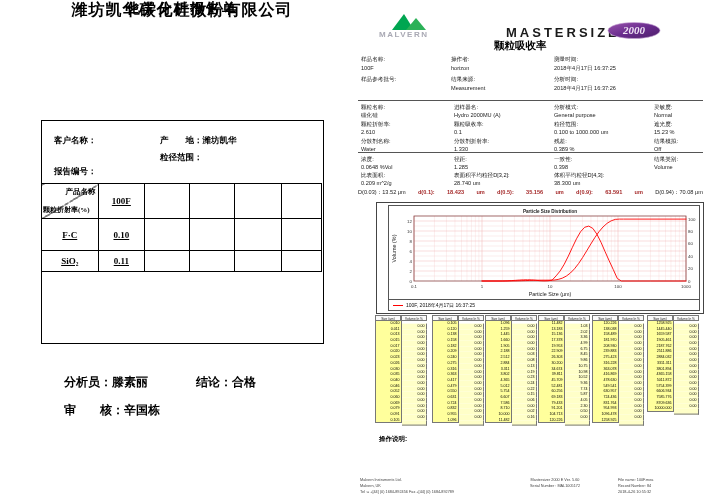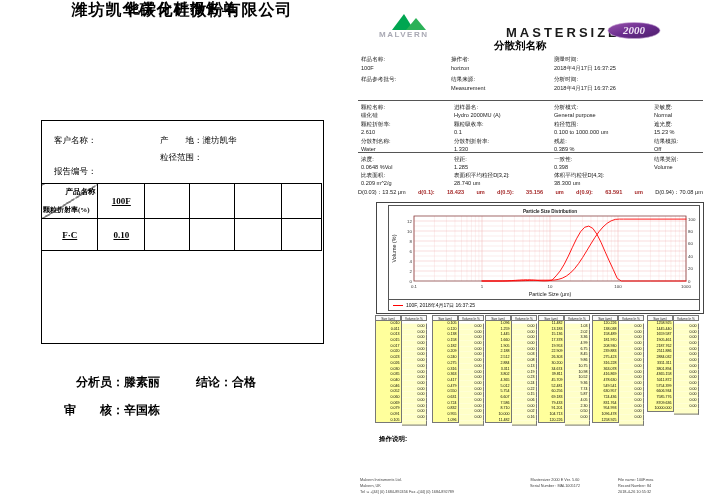--- a/index.html
+++ b/index.html
@@ -5,21 +5,21 @@
   html,body{margin:0;padding:0;background:#888;}
   #canvas{position:relative;width:707px;height:500px;background:#ffffff;overflow:hidden;
           font-family:"Liberation Sans","DejaVu Sans",sans-serif;color:#000;}
   .abs{position:absolute;}
 
   
   .serif{font-family:"Liberation Serif","DejaVu Serif","DejaVu Sans",serif;}
   .lp-company{left:0;top:68;width:364px;text-align:center;font-size:16px;font-weight:bold;letter-spacing:1px;}
   .lp-title{left:0;top:95;width:364px;text-align:center;font-size:14px;font-weight:bold;letter-spacing:2px;font-family:Liberation Mono, monospace;}
   .chem-wrap{left:41px;top:120px;width:283px;height:224px;border:1px solid #000;box-sizing:border-box;}
-  .chem-head{position:absolute;left:0;top:0;width:100%;height:62px;font-size:8.5px;font-weight:normal;}
+  .chem-head{position:absolute;left:0;top:0;width:100%;height:62px;font-size:8.5px;font-weight:bold;}
   .chem-head span{position:absolute;white-space:nowrap;}
   .chem{position:absolute;left:-1px;top:62px;border-collapse:collapse;table-layout:fixed;text-decoration:underline;}
   .chem td{border:1px solid #000;text-align:center;font-size:9px;font-weight:bold;padding:0;}
   .diagcell{position:relative;background:
      linear-gradient(to bottom right,transparent 49.4%,#000 49.4%,#000 50.8%,transparent 50.8%);}
   .diag-top{position:absolute;right:2px;top:3px;font-size:7.5px;font-weight:bold;}
   .diag-bot{position:absolute;left:1px;bottom:3px;font-size:7px;font-weight:bold;}
   .sig{font-size:12px;font-weight:bold;white-space:nowrap;}
 
   
@@ -91,25 +91,33 @@
               <td></td>
         </tr>
         <tr style="height:32px">
               <td>F·C</td>
               <td>0.10</td>
               <td></td>
               <td></td>
               <td></td>
               <td></td>
             </tr>
+        <tr style="height:21px">
+              <td>SiO₂</td>
+              <td>0.11</td>
+              <td></td>
+              <td></td>
+              <td></td>
+              <td></td>
+            </tr>
       </tbody>
         </table>
     </div>
 
-    <div class="abs serif sig" style="left:76px;top:374px">分析员：滕素丽</div>
+    <div class="abs serif sig" style="left:64px;top:374px">分析员：滕素丽</div>
     <div class="abs serif sig" style="left:196px;top:374px">结论：合格</div>
     <div class="abs serif sig" style="left:64px;top:402px">审　　核：辛国栋</div>
   </div>
 
   <div>
 
     <svg class="abs" style="left:390px;top:12px" width="40" height="19">
       <polygon points="2,18 14,2 24,18" fill="#00a651"></polygon>
       <polygon points="16,18 26,6 36,18" fill="#2bb157"></polygon>
     </svg>
@@ -120,21 +128,21 @@
           <linearGradient id="pg" x1="0" y1="0" x2="1" y2="1">
         <stop offset="0" stop-color="#9a55ad"></stop>
             <stop offset="0.5" stop-color="#6a2c8e"></stop>
             <stop offset="1" stop-color="#4c1e68"></stop>
       </linearGradient>
         </defs>
       <ellipse cx="27" cy="8.5" rx="26" ry="8" fill="url(#pg)"></ellipse>
       <ellipse cx="27" cy="8.5" rx="26" ry="8" fill="none" stroke="#c9a6d6" stroke-width="0.6"></ellipse>
       <text x="27" y="12" text-anchor="middle" font-size="11" font-style="italic" font-weight="bold" fill="#efe3f4" font-family="Liberation Serif, serif">2000</text>
     </svg>
-    <div class="abs ms-cn" style="left:494px;top:39px">分散剂名称</div>
+    <div class="abs ms-cn" style="left:494px;top:39px">颗粒吸收率</div>
 
     <div class="abs rp-label" style="left:361px;top:56px">样品名称:</div>
     <div class="abs rp-value" style="left:361px;top:65px">100F</div>
     <div class="abs rp-label" style="left:361px;top:76px">样品参考批号:</div>
     <div class="abs rp-label" style="left:451px;top:56px">操作者:</div>
     <div class="abs rp-value" style="left:451px;top:65px">horizon</div>
     <div class="abs rp-label" style="left:451px;top:76px">结果来源:</div>
     <div class="abs rp-value" style="left:451px;top:85px">Measurement</div>
     <div class="abs rp-label" style="left:554px;top:56px">测量时间:</div>
     <div class="abs rp-value" style="left:554px;top:65px">2018年4月17日 16:37:25</div>

